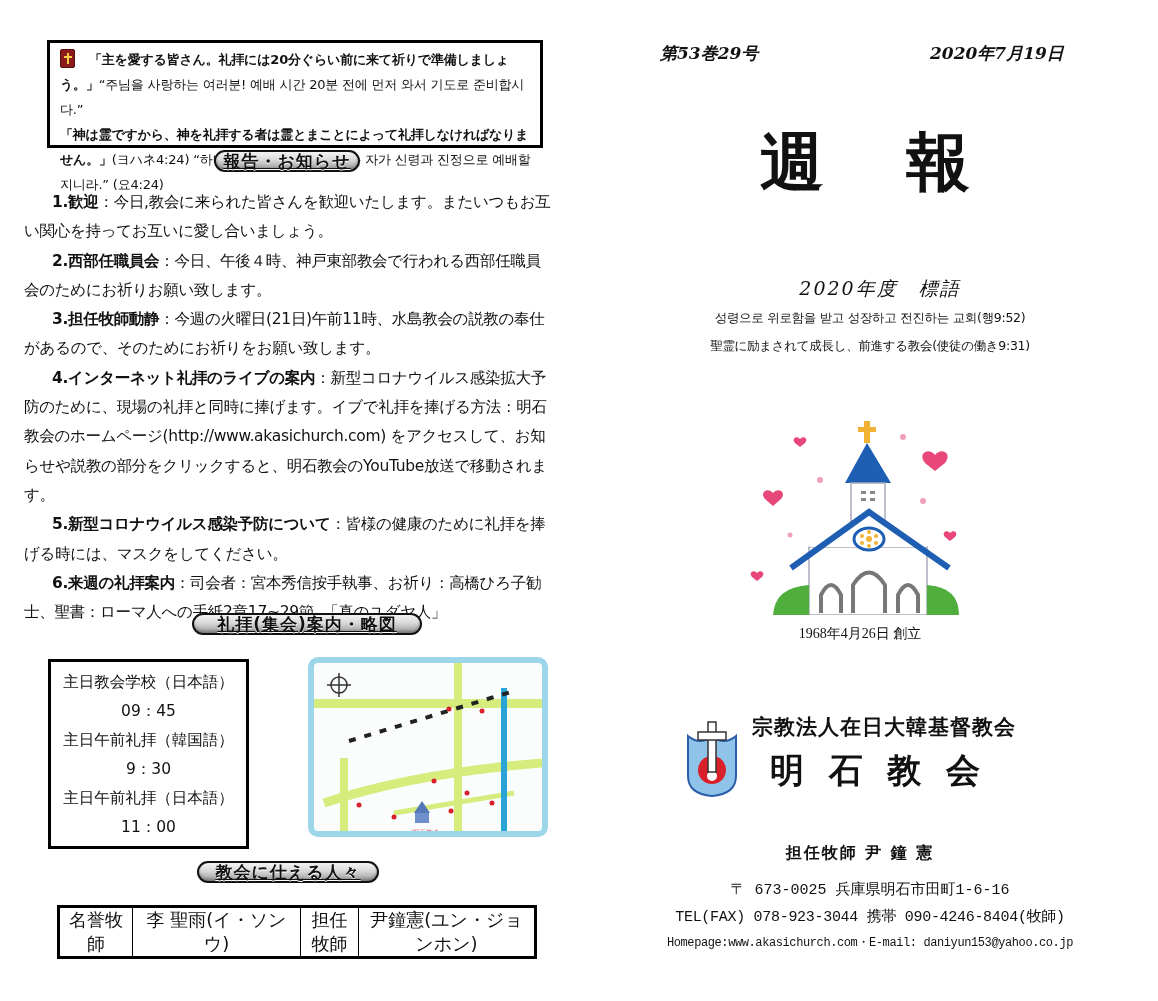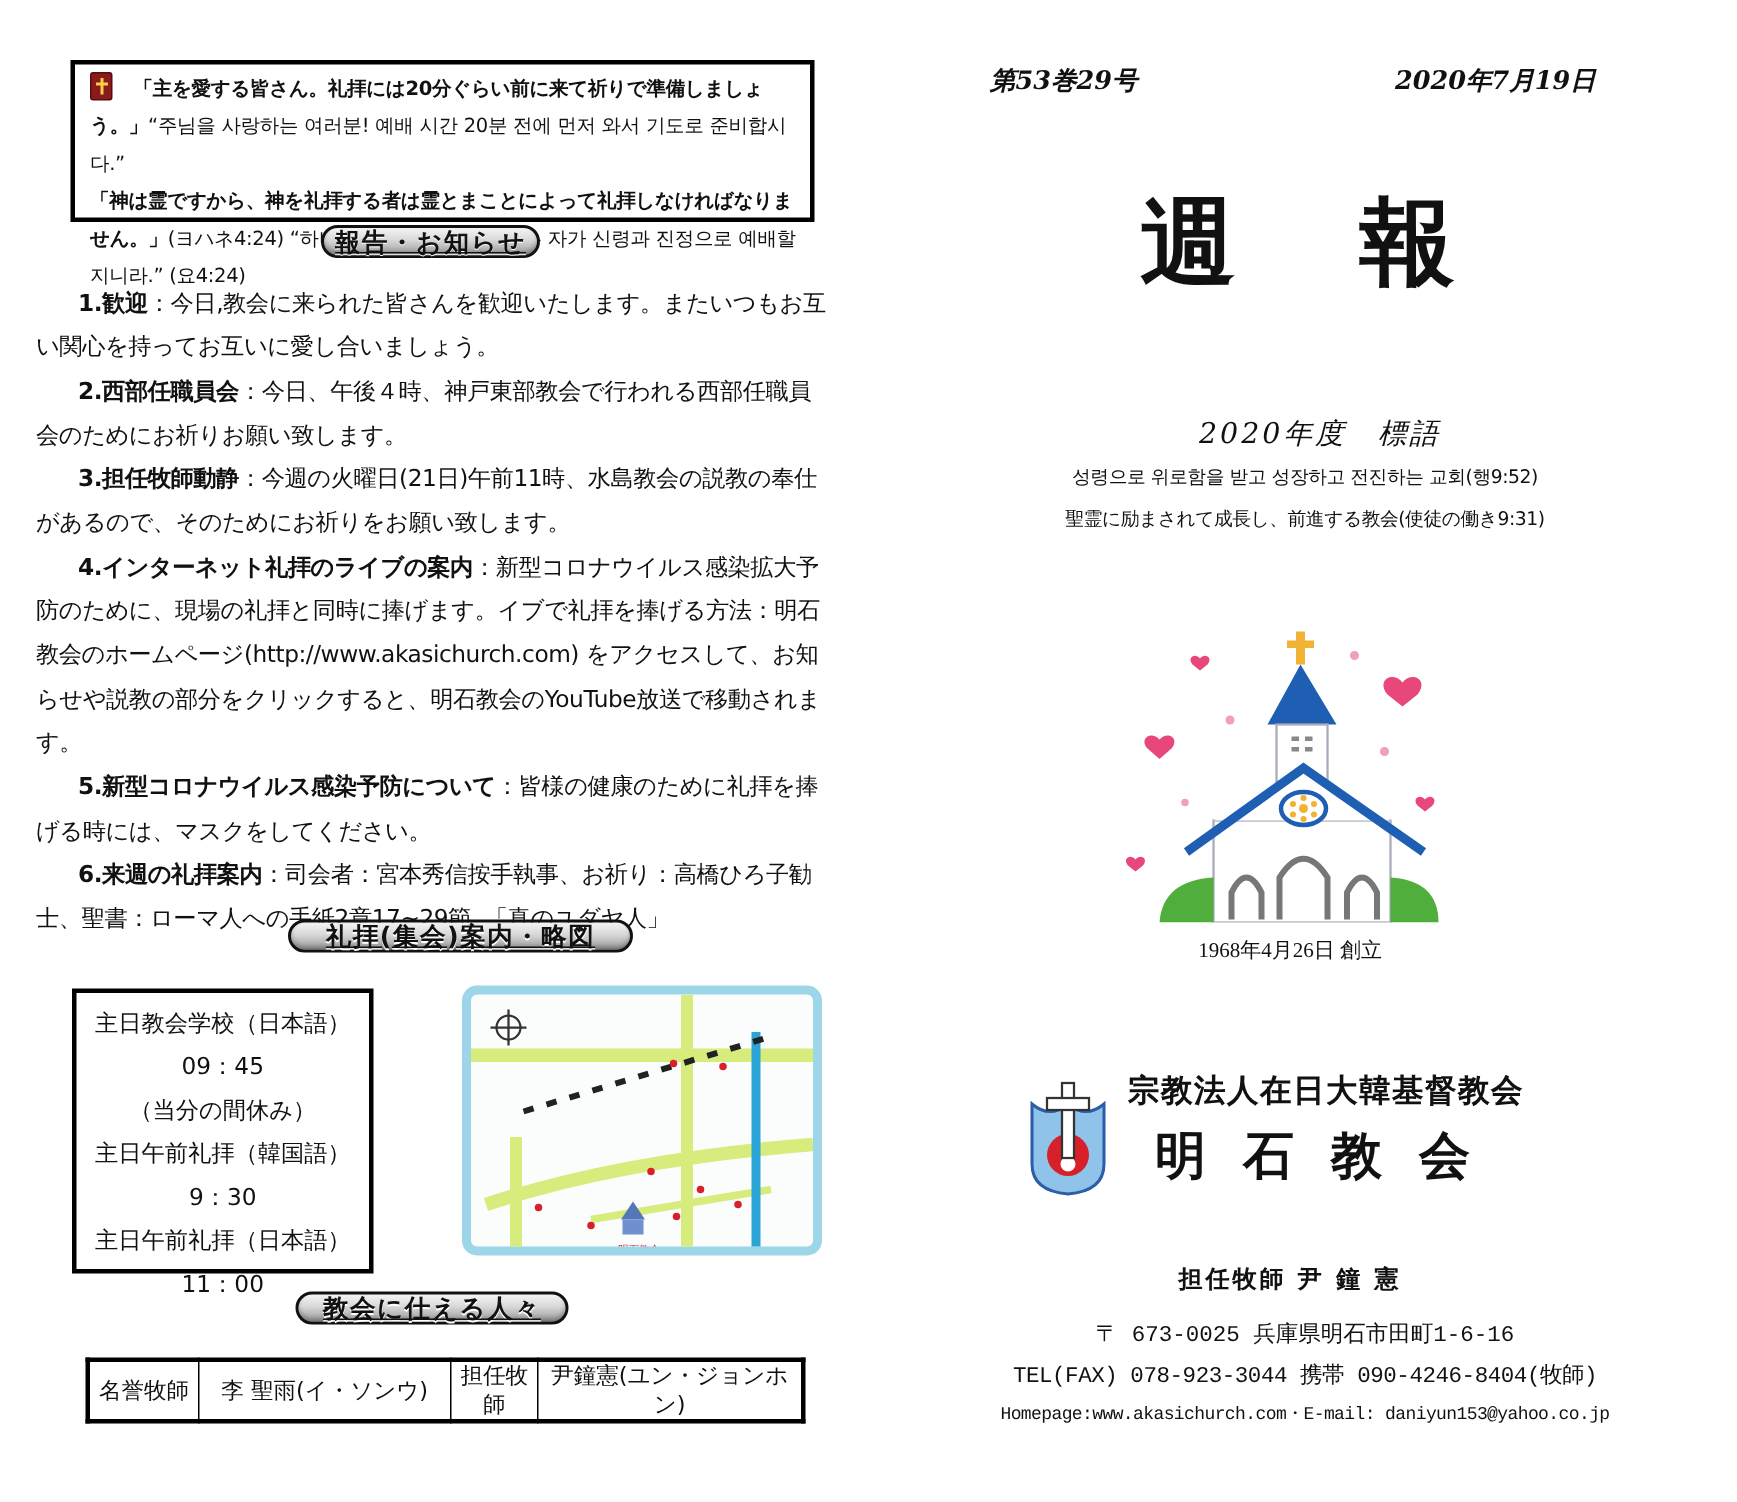--- a/index.html
+++ b/index.html
@@ -47,21 +47,21 @@
     border: 3px solid #000; padding-top: 6px;
     text-align: center; font-size: 15.5px; line-height: 29px;
   }
   .map-box {
     position: absolute; left: 308px; top: 657px; width: 240px; height: 180px;
     border: 6px solid #9cd6e8; border-radius: 10px; background: #fbfdfd; overflow: hidden;
   }
 
   .staff-table {
     position: absolute; left: 57px; top: 905px; width: 480px; height: 36px;
-    border: 3px solid #000; border-collapse: collapse; font-size: 15px;
+    border: 3px solid #000; border-collapse: collapse; font-size: 18px;
   }
   .staff-table td { border: 1px solid #000; text-align: center; padding: 0 4px; }
 
   
   .issue-no, .issue-date {
     position: absolute; top: 42px; font-weight: bold; font-size: 17px;
     font-family: "DejaVu Serif", serif; font-style: italic; letter-spacing: 0px;
   }
   .issue-no { left: 660px; }
   .issue-date { left: 930px; }
@@ -126,21 +126,20 @@
   <p><span class="n-title">3.担任牧師動静</span><span>：</span><span>今週の火曜日(21日)午前11時、水島教会の説教の奉仕があるので、そのためにお祈りをお願い致します。</span></p>
   <p><span class="n-title">4.インターネット礼拝のライブの案内</span><span>：</span><span>新型コロナウイルス感染拡大予防のために、現場の礼拝と同時に捧げます。イブで礼拝を捧げる方法：明石教会のホームページ(http://www.akasichurch.com) をアクセスして、お知らせや説教の部分をクリックすると、明石教会のYouTube放送で移動されます。</span></p>
   <p><span class="n-title">5.新型コロナウイルス感染予防について</span><span>：</span><span>皆様の健康のために礼拝を捧げる時には、マスクをしてください。</span></p>
   <p><span class="n-title">6.来週の礼拝案内</span><span>：</span><span>司会者：宮本秀信按手執事、お祈り：高橋ひろ子勧士、聖書：ローマ人への手紙2章17~29節, 「真のユダヤ人」</span></p>
 </div>
 
 <div class="pill-header" style="left:192px; top:613px; width:230px;">礼拝(集会)案内・略図</div>
 
 <div class="schedule-box">
   <div>主日教会学校（日本語）09：45</div>
-  <div>（当分の間休み）</div>
   <div>主日午前礼拝（韓国語）9：30</div>
   <div>主日午前礼拝（日本語）11：00</div>
 </div>
 
 <div class="map-box">
   <svg width="228" height="180" viewBox="0 0 228 180">
 
     <rect x="0" y="36" width="228" height="9" fill="#d6ec7c"></rect>
     <rect x="140" y="0" width="8" height="180" fill="#d6ec7c"></rect>
     <rect x="26" y="95" width="8" height="85" fill="#d6ec7c"></rect>

